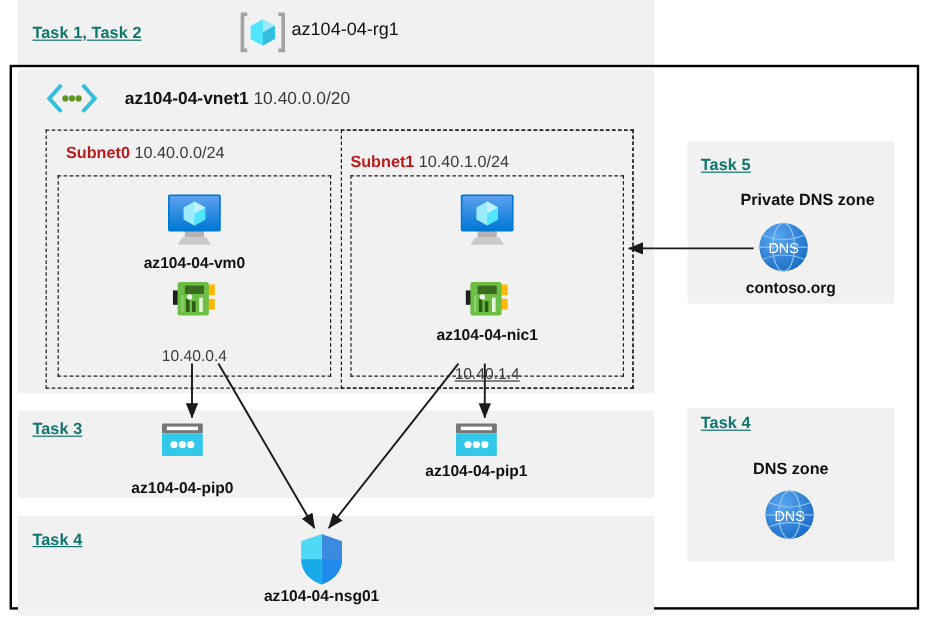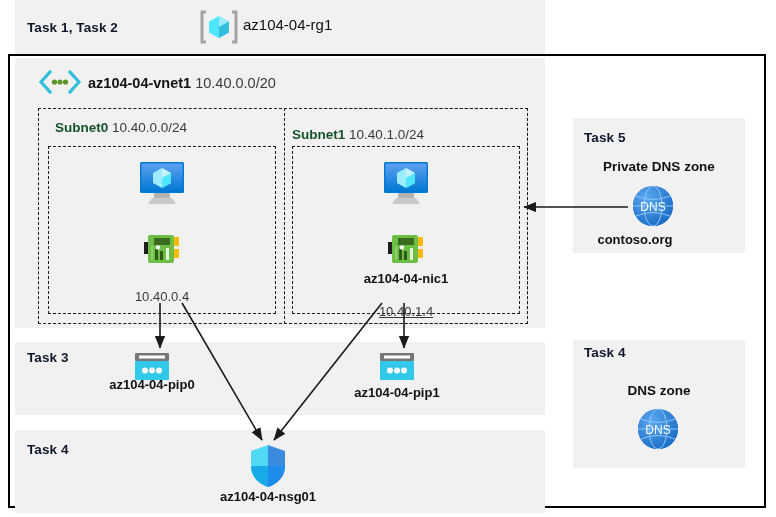--- a/index.html
+++ b/index.html
@@ -23,46 +23,46 @@
   .panel-header{left:15px;top:0px;width:530px;height:54px;}
   .panel-vnet{left:15px;top:58px;width:530px;height:270px;}
   .panel-task3{left:15px;top:342px;width:530px;height:73px;}
   .panel-task4{left:15px;top:430px;width:530px;height:83px;}
   .panel-task5{left:573px;top:118px;width:172px;height:135px;}
   .panel-task6{left:573px;top:340px;width:172px;height:128px;}
 
   
   .task-label{
     position:absolute;
-    font-size:13.5px;font-weight:bold;color:#0f172a;
-    letter-spacing:0.1px;white-space:nowrap;
+    font-size:13.5px;font-weight:bold;color:#0f766e;
+    letter-spacing:0.1px;white-space:nowrap;text-decoration:underline;
   }
 
   
   .rg-title{
     position:absolute;left:243px;top:16px;
     font-size:15px;font-weight:normal;color:#111111;white-space:nowrap;
   }
   .vnet-title{
-    position:absolute;left:88px;top:75px;
+    position:absolute;left:104px;top:75px;
     font-size:14.5px;color:#3a3a3a;white-space:nowrap;text-align:right;
   }
   .vnet-title b{color:#111111;font-weight:bold;}
 
   
   .dash{position:absolute;border:1.4px dashed #1a1a1a;box-sizing:border-box;}
   .subnets-outer{left:38px;top:108px;width:490px;height:216px;}
   .subnet0-inner{left:48px;top:146px;width:228px;height:168px;}
   .subnet1-box{left:284px;top:108px;width:244px;height:216px;}
   .subnet1-inner{left:292px;top:146px;width:228px;height:168px;}
 
   .subnet-title{
     position:absolute;font-size:13.5px;color:#3a3a3a;white-space:nowrap;
   }
-  .subnet-title b{color:#14532d;font-weight:bold;}
+  .subnet-title b{color:#b91c1c;font-weight:bold;}
   .st0{left:55px;top:120px;}
   .st1{left:292px;top:127px;}
 
   
   .node-label{
     position:absolute;text-align:center;white-space:nowrap;
     font-size:13px;font-weight:bold;color:#111111;
   }
   .node-sub{
     position:absolute;text-align:center;white-space:nowrap;
@@ -174,20 +174,21 @@
         <linearGradient id="vmgrad0" x1="0" y1="0" x2="0" y2="1">
           <stop offset="0" stop-color="#5ea0ef"></stop>
           <stop offset="1" stop-color="#0078d4"></stop>
         </linearGradient>
       </defs>
       <polygon points="26,8 35,13 35,23 26,28 17,23 17,13" fill="#9cebff"></polygon>
       <polygon points="26,8 35,13 26,18" fill="#c3f1ff"></polygon>
       <polygon points="26,18 35,13 35,23 26,28" fill="#50e6ff"></polygon>
     </svg>
   </div>
+  <div class="node-label" style="left:86px;top:211px;width:152px;">az104-04-vm0</div>
 
   <div class="icon nic-icon nic0-icon">
     <svg width="36" height="32" viewBox="0 0 36 32">
       <rect x="0" y="9" width="5" height="12" fill="#1f1f1f"></rect>
       <rect x="29" y="4" width="6" height="9" fill="#ffb900"></rect>
       <rect x="29" y="16" width="6" height="9" fill="#ffb900"></rect>
       <rect x="4" y="2" width="26" height="28" rx="2" fill="#6cbe45"></rect>
       <rect x="10" y="5" width="16" height="7" fill="#3b6b1e"></rect>
       <rect x="11" y="16" width="3" height="11" fill="#2f5c14"></rect>
       <rect x="16" y="18" width="3" height="9" fill="#2f5c14"></rect>
@@ -236,21 +237,21 @@
   <div class="icon pip-icon pip0-icon">
     <svg width="38" height="30" viewBox="0 0 38 30">
       <rect x="2" y="1" width="34" height="8" rx="1" fill="#767676"></rect>
       <rect x="6" y="3.5" width="26" height="3" fill="#ffffff"></rect>
       <rect x="2" y="9" width="34" height="19" rx="1" fill="#32c8ea"></rect>
       <circle cx="12" cy="18.5" r="3" fill="#ffffff"></circle>
       <circle cx="19" cy="18.5" r="3" fill="#ffffff"></circle>
       <circle cx="26" cy="18.5" r="3" fill="#ffffff"></circle>
     </svg>
   </div>
-  <div class="node-label" style="left:76px;top:377px;width:152px;">az104-04-pip0</div>
+  <div class="node-label" style="left:76px;top:399px;width:152px;">az104-04-pip0</div>
 
   <div class="icon pip-icon pip1-icon">
     <svg width="38" height="30" viewBox="0 0 38 30">
       <rect x="2" y="1" width="34" height="8" rx="1" fill="#767676"></rect>
       <rect x="6" y="3.5" width="26" height="3" fill="#ffffff"></rect>
       <rect x="2" y="9" width="34" height="19" rx="1" fill="#32c8ea"></rect>
       <circle cx="12" cy="18.5" r="3" fill="#ffffff"></circle>
       <circle cx="19" cy="18.5" r="3" fill="#ffffff"></circle>
       <circle cx="26" cy="18.5" r="3" fill="#ffffff"></circle>
     </svg>
@@ -260,39 +261,39 @@
   <div class="icon nsg-icon">
     <svg width="38" height="44" viewBox="0 0 38 44">
       <path d="M19 1 L36 7 L36 22 C36 33 28 40 19 43 L19 1 Z" fill="#3b8ce0"></path>
       <path d="M19 1 L2 7 L2 22 C2 33 10 40 19 43 L19 1 Z" fill="#50d9f5"></path>
       <path d="M19 22 L36 22 C36 33 28 40 19 43 Z" fill="#1f8bea"></path>
       <path d="M19 22 L2 22 C2 33 10 40 19 43 Z" fill="#18a9e8"></path>
     </svg>
   </div>
   <div class="node-label" style="left:192px;top:489px;width:152px;">az104-04-nsg01</div>
 
-  <div class="zone-title" style="left:583px;top:159px;width:152px;">Private DNS zone</div>
+  <div class="zone-title" style="left:597px;top:159px;width:152px;">Private DNS zone</div>
   <div class="icon dns-icon dns5-icon">
     <svg width="42" height="42" viewBox="0 0 42 42">
       <circle cx="21" cy="21" r="20" fill="#1f7ad4"></circle>
       <circle cx="21" cy="21" r="20" fill="url(#dnsg5)"></circle>
       <defs>
         <radialGradient id="dnsg5" cx="0.35" cy="0.3" r="0.8">
           <stop offset="0" stop-color="#5ba8f0"></stop>
           <stop offset="1" stop-color="#1669c4"></stop>
         </radialGradient>
       </defs>
       <ellipse cx="21" cy="21" rx="9" ry="20" fill="none" stroke="#8ec5f5" stroke-width="1"></ellipse>
       <line x1="1" y1="21" x2="41" y2="21" stroke="#8ec5f5" stroke-width="1"></line>
       <path d="M4 11 Q21 18 38 11" fill="none" stroke="#8ec5f5" stroke-width="1"></path>
       <path d="M4 31 Q21 24 38 31" fill="none" stroke="#8ec5f5" stroke-width="1"></path>
       <text x="21" y="26" text-anchor="middle" font-family="Liberation Sans, sans-serif" font-size="12" fill="#ffffff">DNS</text>
     </svg>
   </div>
-  <div class="node-label" style="left:559px;top:232px;width:152px;">contoso.org</div>
+  <div class="node-label" style="left:583px;top:232px;width:152px;">contoso.org</div>
 
   <div class="zone-title" style="left:583px;top:383px;width:152px;">DNS zone</div>
   <div class="icon dns-icon dns6-icon">
     <svg width="42" height="42" viewBox="0 0 42 42">
       <circle cx="21" cy="21" r="20" fill="#1f7ad4"></circle>
       <circle cx="21" cy="21" r="20" fill="url(#dnsg6)"></circle>
       <defs>
         <radialGradient id="dnsg6" cx="0.35" cy="0.3" r="0.8">
           <stop offset="0" stop-color="#5ba8f0"></stop>
           <stop offset="1" stop-color="#1669c4"></stop>

